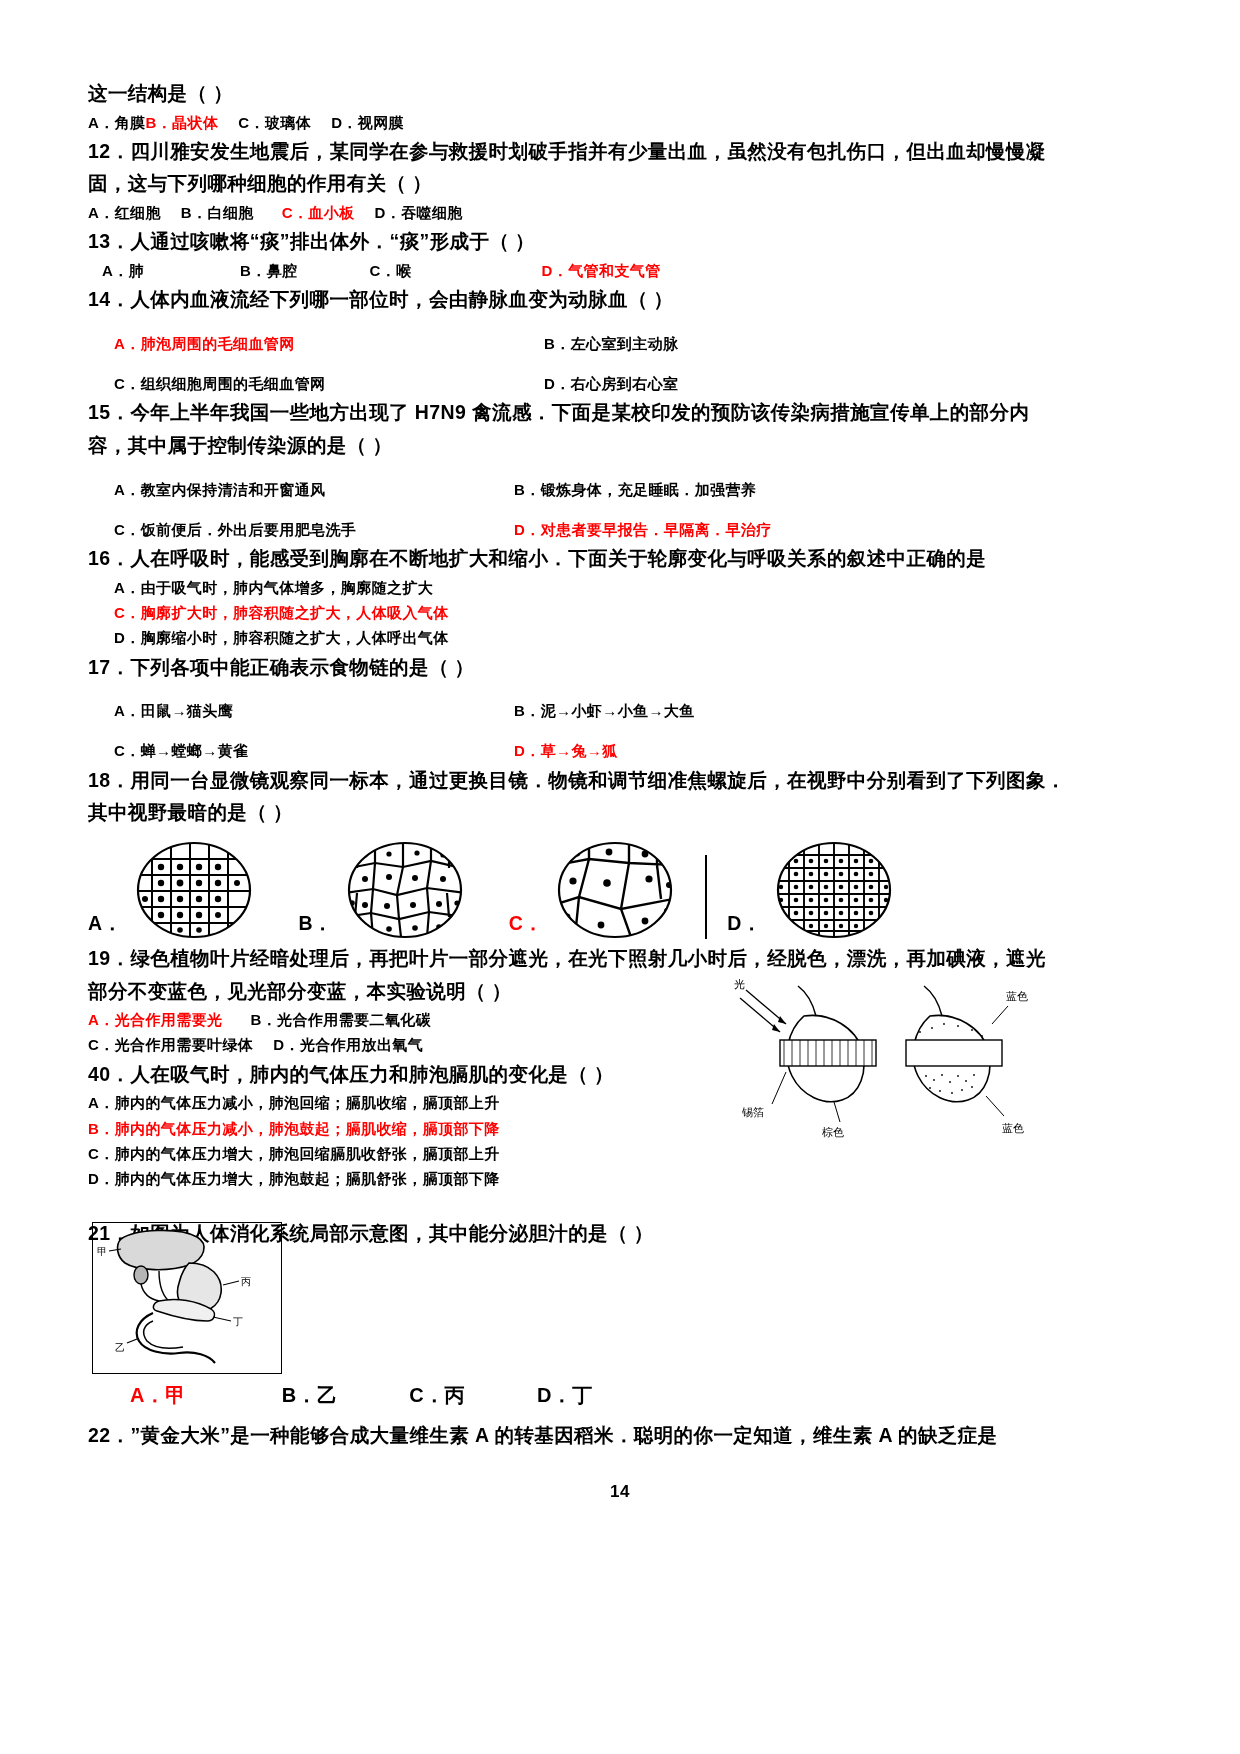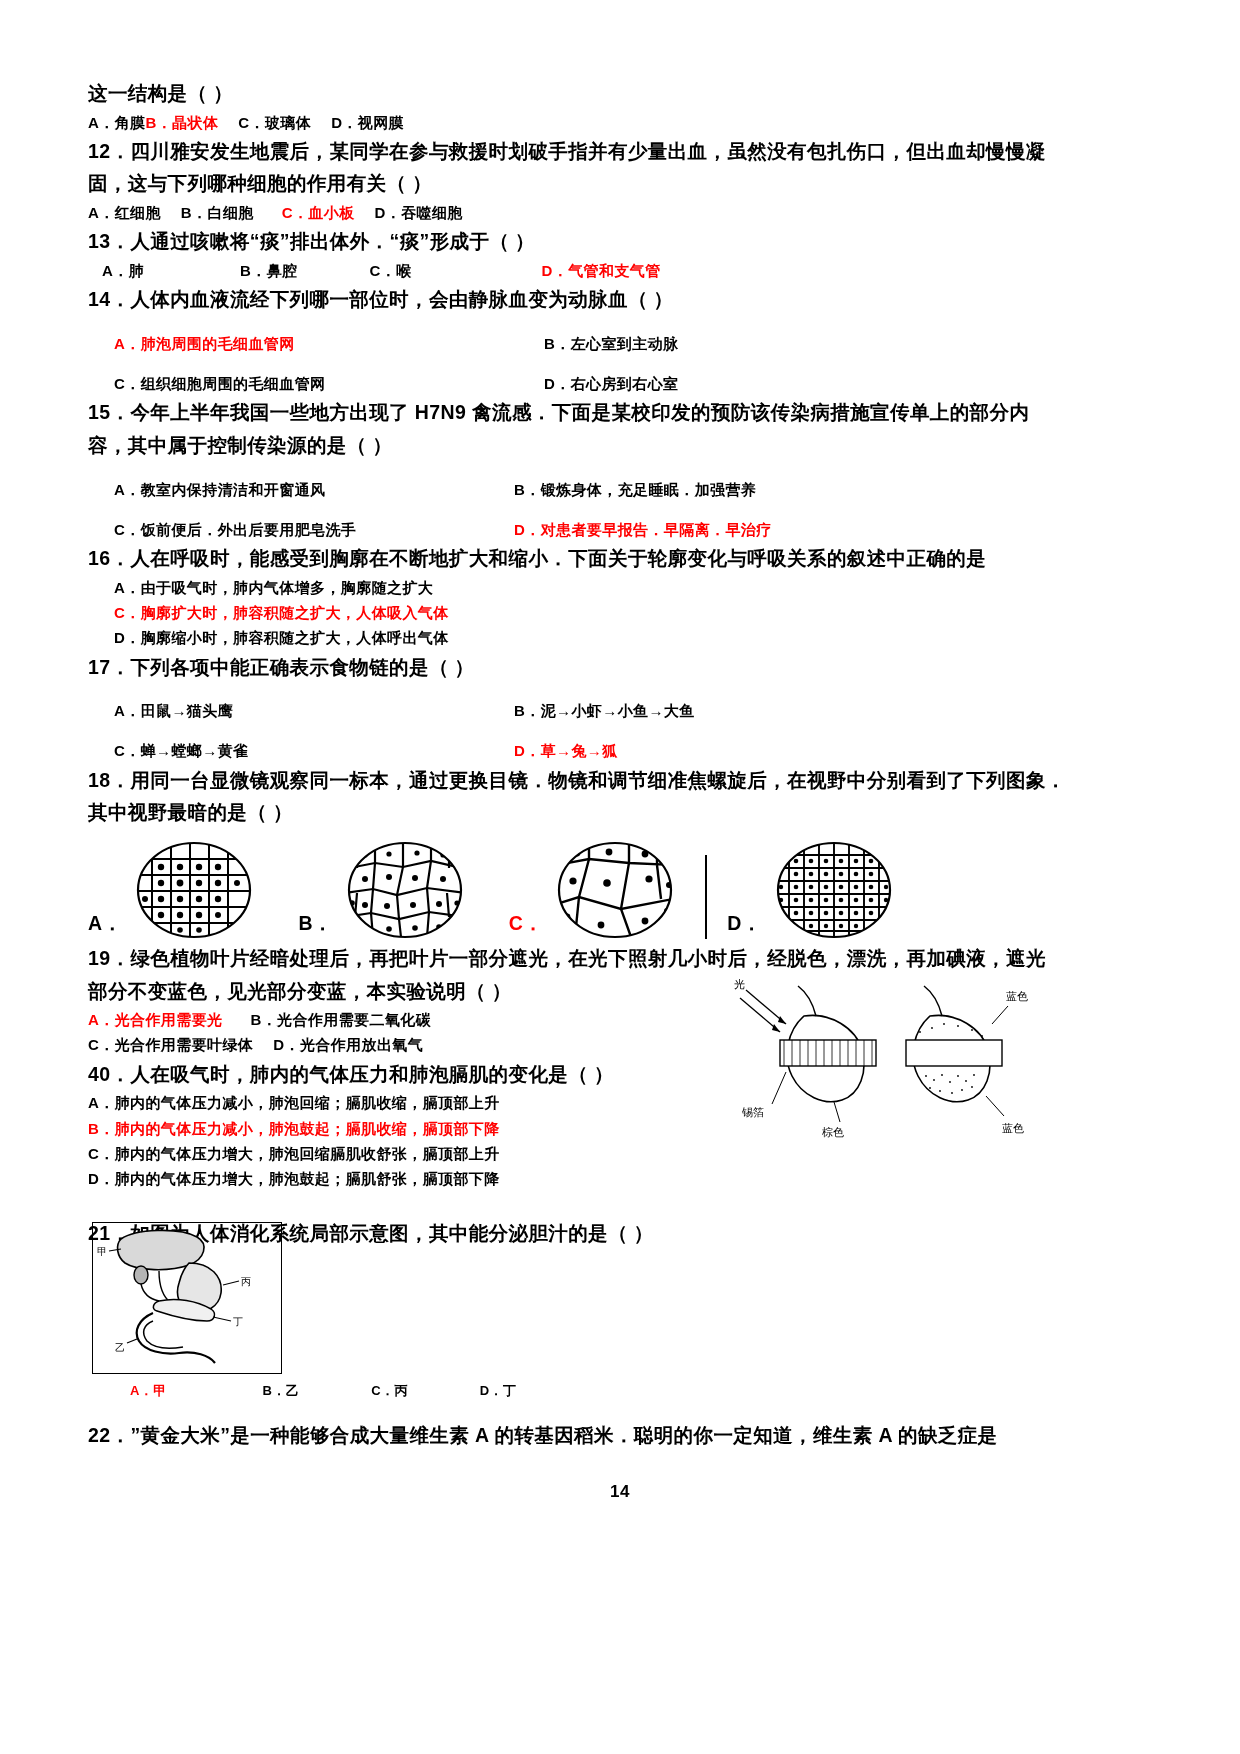--- a/index.html
+++ b/index.html
@@ -82,21 +82,21 @@
     left:92px;
     top:1222px;
     width:190px;
     height:152px;
     border:1px solid #000;
   }
   .dig-answers {
     position:absolute;
     left:130px;
     top:1382px;
-    font-size:13px;
+    font-size:20px;
     font-weight:bold;
     letter-spacing:0.4px;
   }
   .q21-line { position:absolute; left:88px; top:1218px; width:1070px; }
   .q22-line { position:absolute; left:88px; top:1420px; width:1070px; }
 
   .page-number {
     position:absolute;
     left:0; right:0;
     top:1482px;

